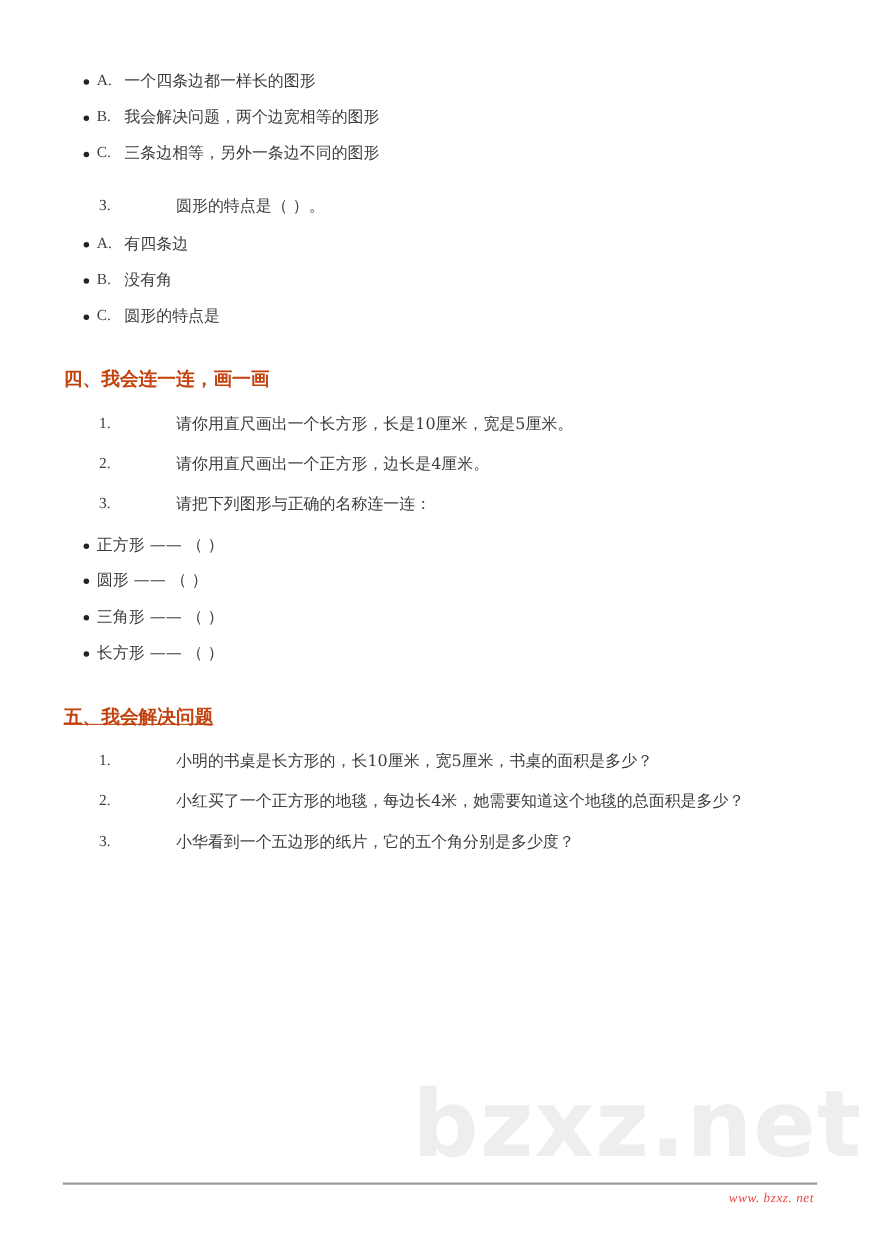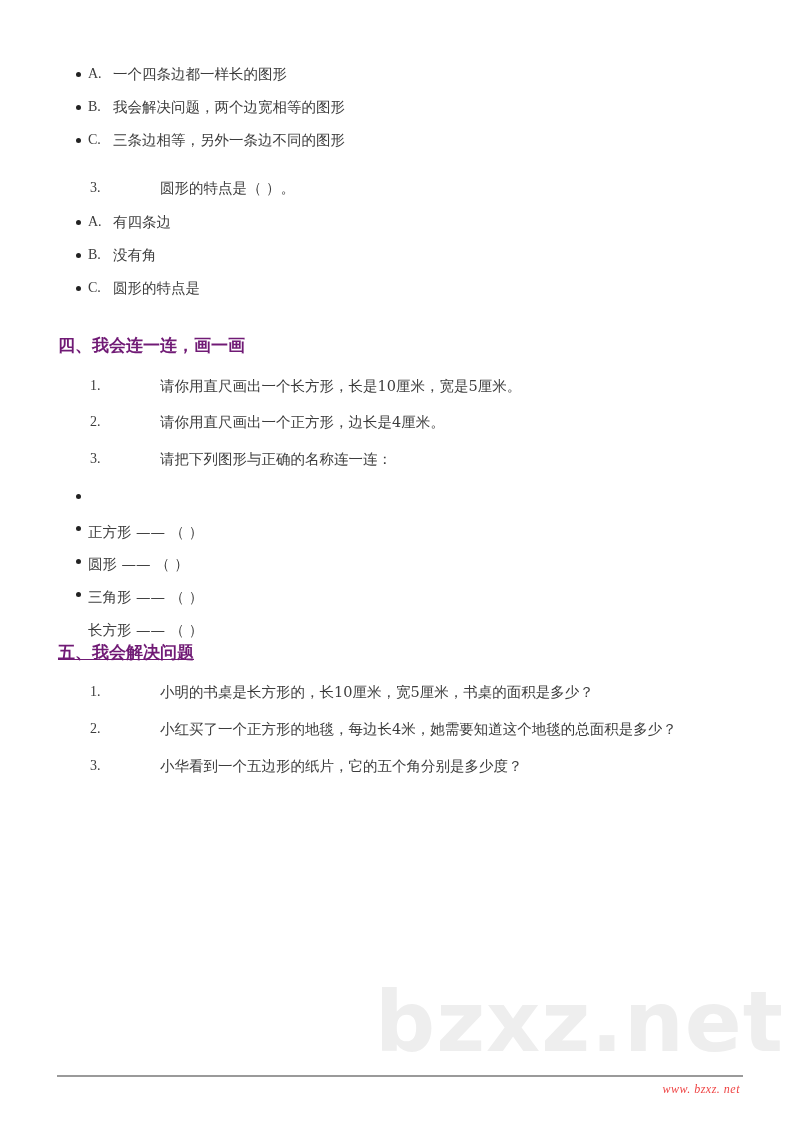--- a/index.html
+++ b/index.html
@@ -43,21 +43,20 @@
       font-family: "Liberation Serif", "DejaVu Serif", serif;
       font-size: 14px;
     }
     .bullet-line .text {
       position: absolute;
       left: 37px;
       top: 0;
     }
     .bullet-line.match .text {
       left: 12px;
-      margin-top: 36px;
     }
     .num-line .num {
       position: absolute;
       left: 0;
       top: 0;
       font-family: "Liberation Serif", "DejaVu Serif", serif;
       font-size: 14px;
     }
     .num-line .text {
       position: absolute;
@@ -65,21 +64,21 @@
       top: 0;
       margin-left: 45px;
     }
     .heading {
       position: absolute;
       left: 58px;
       font-family: "DejaVu Sans", "Liberation Sans", sans-serif;
       font-weight: bold;
       font-size: 17px;
       line-height: 22px;
-      color: #701a75;
+      color: #c2410c;
       white-space: nowrap;
     }
     .watermark {
       position: absolute;
       left: 375px;
       top: 982px;
       font-family: "DejaVu Sans", "Liberation Sans", sans-serif;
       font-weight: bold;
       font-size: 84px;
       line-height: 80px;

